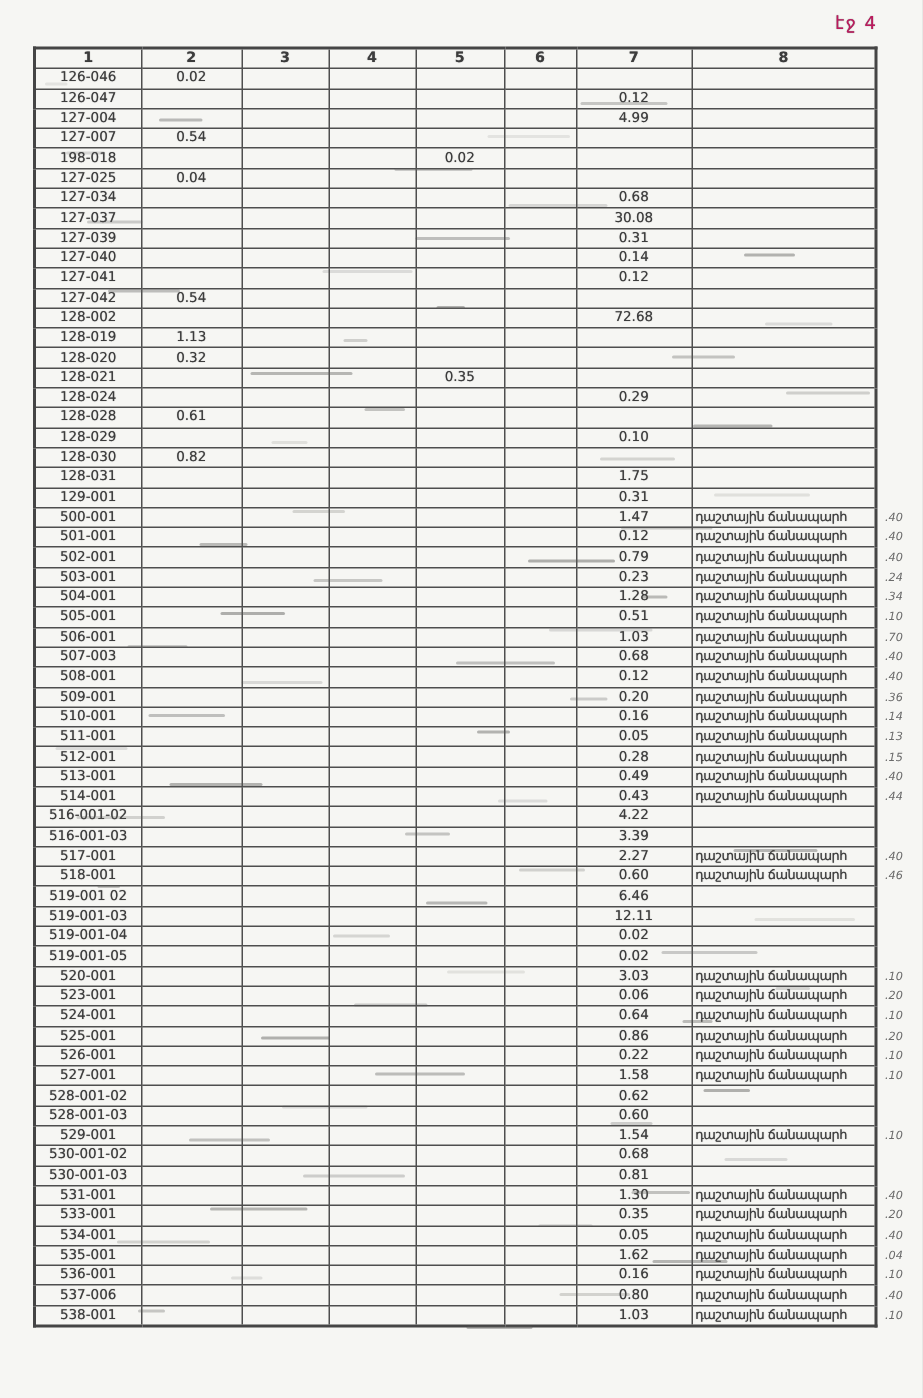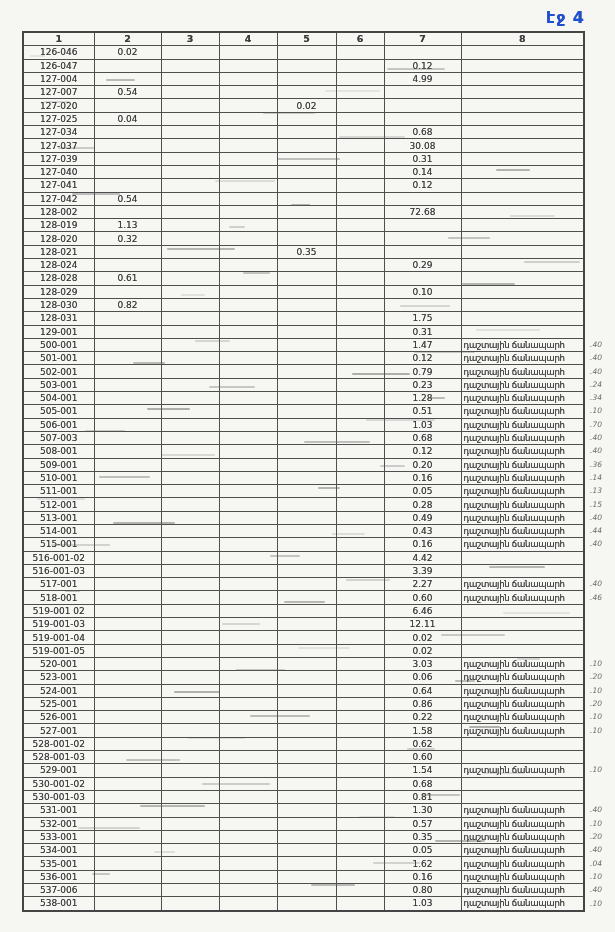--- a/index.html
+++ b/index.html
@@ -6,21 +6,21 @@
   .page{
     position:relative;
     width:615px;height:932px;
     background:#f6f6f3;
     overflow:hidden;
     font-family:"DejaVu Sans", sans-serif;
     color:#3c3c3c;
   }
   .page-num{
     position:absolute;top:8px;right:30px;
-    font-size:16px;font-weight:bold;color:#1d4ed8;letter-spacing:1px;
+    font-size:12px;font-weight:normal;color:#be185d;letter-spacing:1px;
     text-shadow:0 0 0.6px rgba(60,60,60,0.8);
   }
   table.sheet{
     position:absolute;left:22px;top:31px;
     width:583px;
     border-collapse:collapse;table-layout:fixed;
     z-index:1;
   }
   .sheet th,.sheet td{
     border:1px solid #4e4e4e;
@@ -134,21 +134,21 @@
           <td>0.54</td>
           <td></td>
           <td></td>
           <td></td>
           <td></td>
           <td></td>
           <td class="road"></td>
           <td class="margin-cell"></td>
         </tr>
         <tr>
-          <td>127-020</td>
+          <td>198-018</td>
           <td></td>
           <td></td>
           <td></td>
           <td>0.02</td>
           <td></td>
           <td></td>
           <td class="road"></td>
           <td class="margin-cell"></td>
         </tr>
         <tr>
@@ -497,38 +497,27 @@
           <td></td>
           <td></td>
           <td></td>
           <td></td>
           <td></td>
           <td>0.43</td>
           <td class="road">դաշտային ճանապարհ</td>
           <td class="margin-cell">.44</td>
         </tr>
         <tr>
-          <td>515-001</td>
-          <td></td>
-          <td></td>
-          <td></td>
-          <td></td>
-          <td></td>
-          <td>0.16</td>
-          <td class="road">դաշտային ճանապարհ</td>
-          <td class="margin-cell">.40</td>
-        </tr>
-        <tr>
           <td>516-001-02</td>
           <td></td>
           <td></td>
           <td></td>
           <td></td>
           <td></td>
-          <td>4.42</td>
+          <td>4.22</td>
           <td class="road"></td>
           <td class="margin-cell"></td>
         </tr>
         <tr>
           <td>516-001-03</td>
           <td></td>
           <td></td>
           <td></td>
           <td></td>
           <td></td>
@@ -726,31 +715,20 @@
         <tr>
           <td>531-001</td>
           <td></td>
           <td></td>
           <td></td>
           <td></td>
           <td></td>
           <td>1.30</td>
           <td class="road">դաշտային ճանապարհ</td>
           <td class="margin-cell">.40</td>
-        </tr>
-        <tr>
-          <td>532-001</td>
-          <td></td>
-          <td></td>
-          <td></td>
-          <td></td>
-          <td></td>
-          <td>0.57</td>
-          <td class="road">դաշտային ճանապարհ</td>
-          <td class="margin-cell">.10</td>
         </tr>
         <tr>
           <td>533-001</td>
           <td></td>
           <td></td>
           <td></td>
           <td></td>
           <td></td>
           <td>0.35</td>
           <td class="road">դաշտային ճանապարհ</td>

